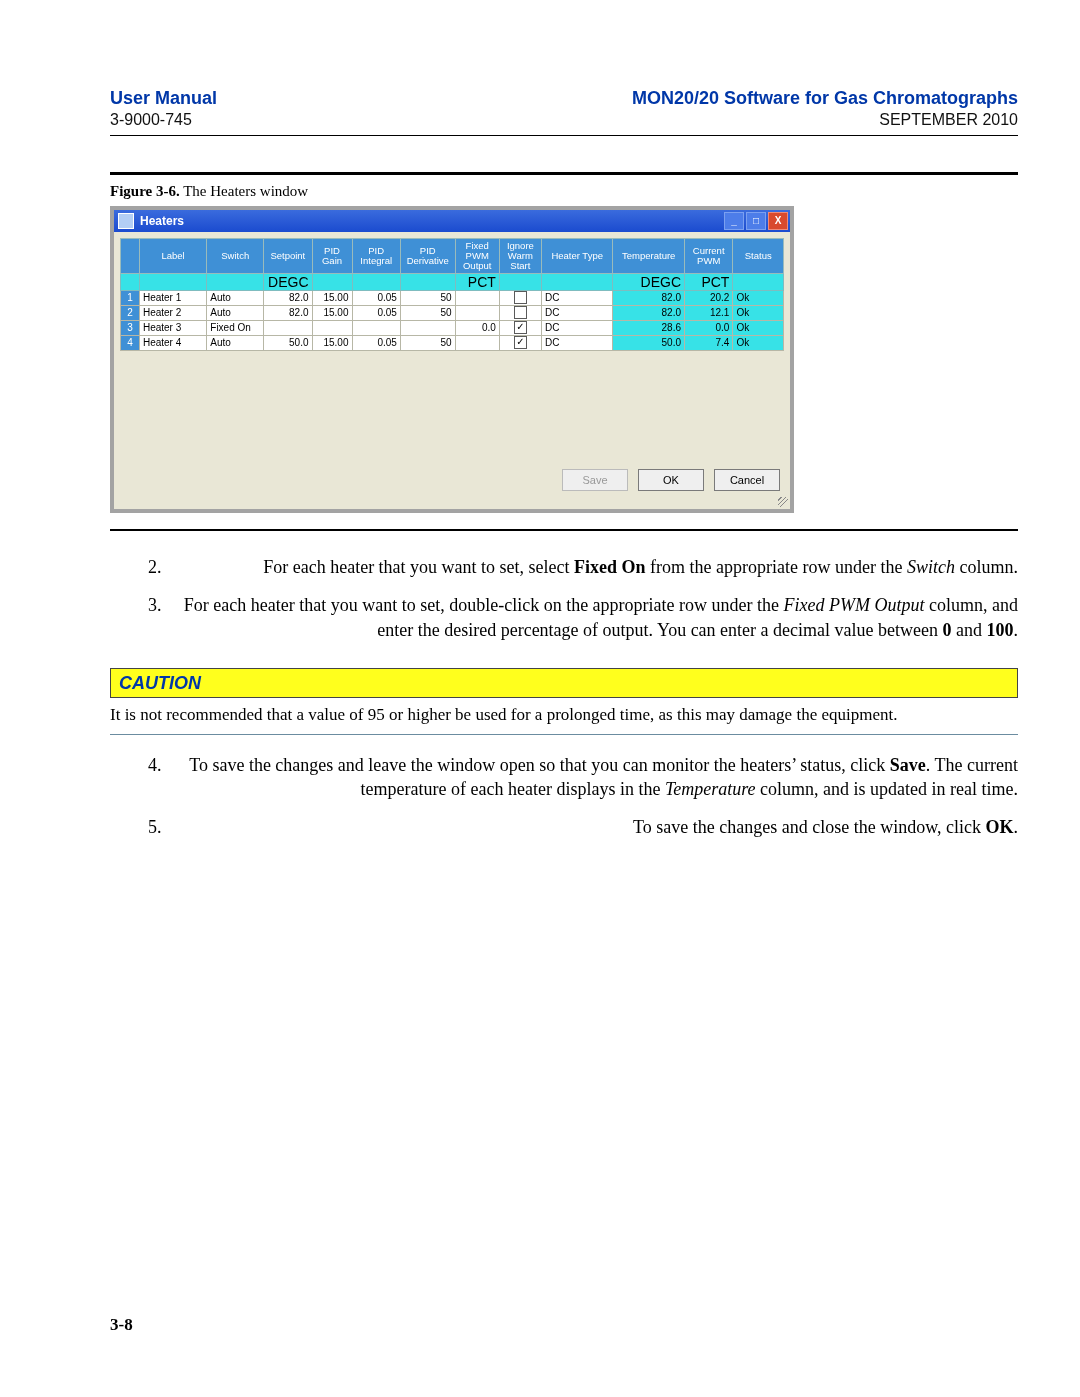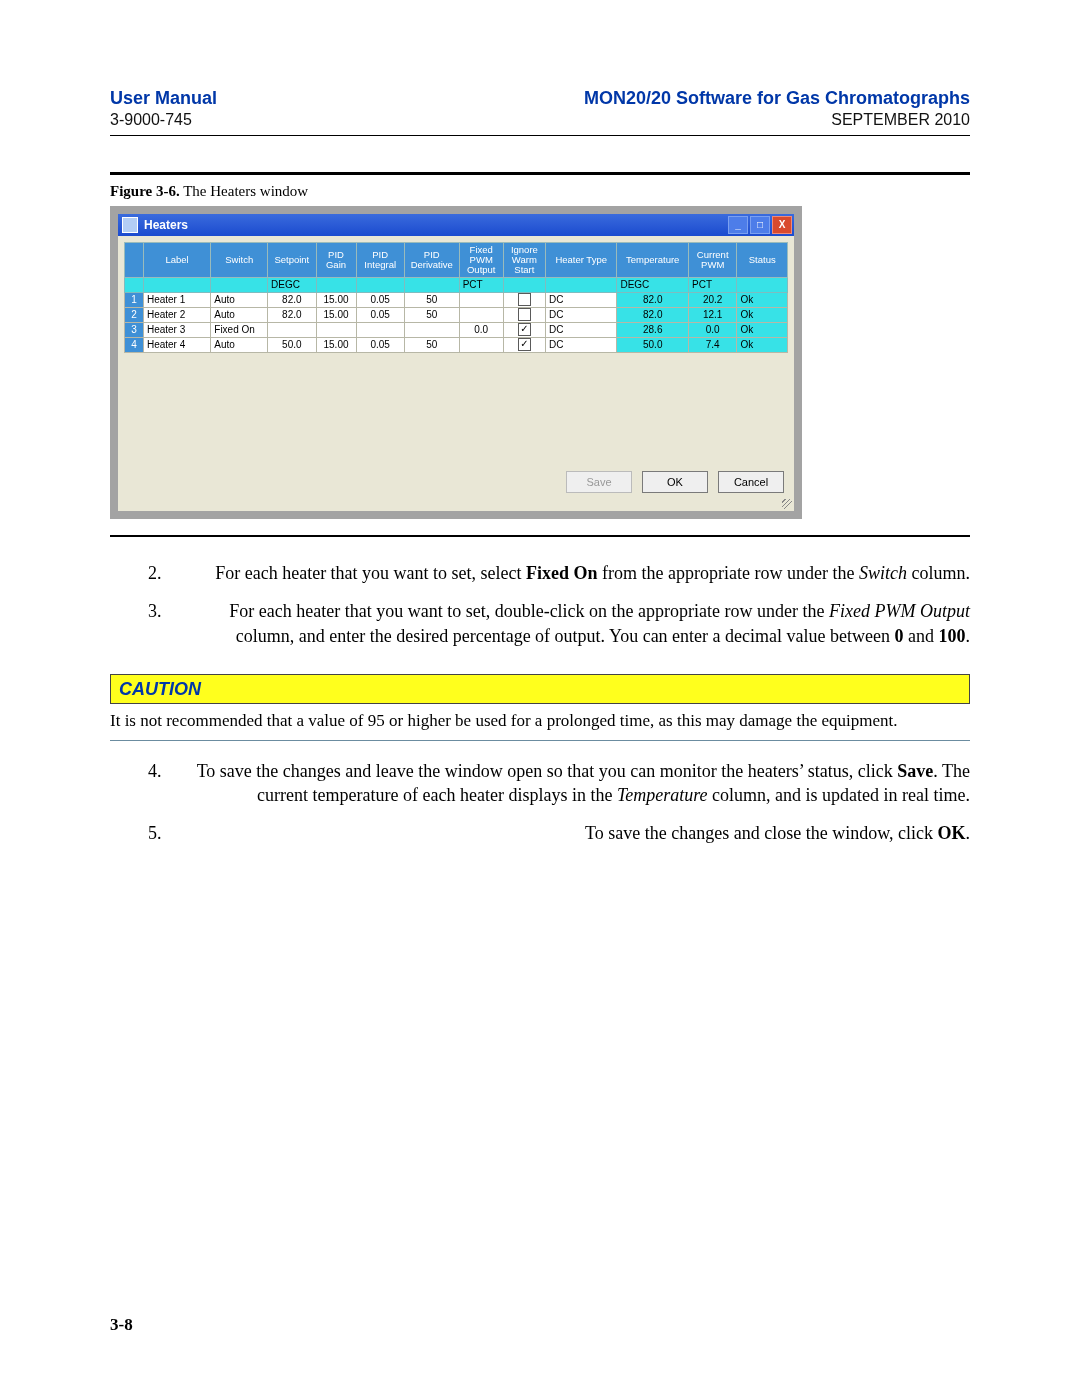--- a/index.html
+++ b/index.html
@@ -1,50 +1,50 @@
 <!DOCTYPE html>
 <html><head>
 <meta charset="utf-8">
 <style>
   html, body { margin:0; padding:0; background:#fff; font-family:"Times New Roman", Georgia, serif; }
-  .page { width:1080px; height:1397px; margin:0 auto; position:relative; box-sizing:border-box; padding:88px 110px 60px 110px; color:#000; }
+  .page { width:1080px; height:1397px; margin:0 auto; position:relative; box-sizing:border-box; padding:88px 62px 60px 110px; color:#000; }
   .header-row { display:flex; justify-content:space-between; align-items:flex-end; }
   .hdr-blue { color:#0037a8; font-weight:bold; font-family:Arial, sans-serif; font-size:18px; }
   .subhdr-row { display:flex; justify-content:space-between; font-family:Arial, sans-serif; font-size:16px; color:#111; margin-top:2px;align-items:flex-end; }
   hr.thin { border:none; border-top:1px solid #000; margin:6px 0 0 0; }
   hr.thick { border:none; border-top:3px solid #000; margin:36px 0 8px 0; }
   hr.mid { border:none; border-top:2px solid #000; margin:16px 0 24px 0; }
   hr.caution-end { border:none; border-top:1px solid #6b8ca0; margin:8px 0 18px 0; }
   .fig-cap { font-size:15px; margin:0 0 6px 0; }
   .fig-cap b { font-weight:bold; }
 
   
-  .dlg { width:676px; border:8px solid #a3a3a3; font-family:Tahoma, Arial, sans-serif; font-size:10px; background:#e9e7d6; }
+  .dlg { width:676px; border:4px solid #a3a3a3; font-family:Tahoma, Arial, sans-serif; font-size:10px; background:#e9e7d6; }
   .dlg-title { height:22px; background:linear-gradient(#3a6bdd,#1b4bcf); color:#fff; display:flex; align-items:center; padding:0 2px 0 4px; font-weight:bold; font-size:12px; }
   .dlg-title .icon { width:14px; height:14px; background:#b3cef5; border:1px solid #fff; margin-right:6px; }
   .win-btns { margin-left:auto; display:flex; gap:2px; }
   .win-btn { width:18px; height:16px; background:#4d7de9; border:1px solid #7ba0f0; display:flex; align-items:center; justify-content:center; color:#fff; font-weight:bold; font-size:10px; line-height:1; }
   .win-close { background:#d94a2e; border-color:#f08a77; }
   .dlg-body { padding:6px 6px 4px 6px; }
   .dlg-footer { display:flex; justify-content:flex-end; gap:10px; padding:4px 10px 8px; background:#e9e7d6; }
   .dlg-btn { min-width:64px; height:20px; font-size:11px; border:1px solid #7a7a7a; background:#efefef; display:flex; align-items:center; justify-content:center; }
   .dlg-btn.disabled { color:#999; border-color:#bbb; }
   .resize-grip { height:10px; position:relative; }
   .resize-grip::after { content:""; position:absolute; right:2px; bottom:2px; width:10px; height:10px; background:
     linear-gradient(135deg, transparent 0 2px,#888 2px 3px,transparent 3px 5px,#888 5px 6px,transparent 6px 8px,#888 8px 9px,transparent 9px); }
 
   table.heaters { width:100%; border-collapse:collapse; table-layout:fixed; }
   table.heaters th { background:#3f90d6; color:#fff; font-weight:normal; font-size:9.5px; padding:2px 2px; border:1px solid #9bb; line-height:1.05; text-align:center; }
   table.heaters th.rownum { width:16px; }
   table.heaters td { border:1px solid #b7b7a6; padding:0 3px; font-size:10px; background:#fff; height:14px; white-space:nowrap; }
   table.heaters td.rownum { background:#3f90d6; color:#fff; text-align:center; width:16px; }
   table.heaters td.ro, table.heaters tr.units td { background:#37e2e7; }
-  table.heaters td.right { text-align:center; }
+  table.heaters td.right { text-align:right; }
   table.heaters td.center { text-align:center; }
-  table.heaters tr.units td { color:#000; font-size:10px; text-align:left; border-color:#7fbcbf; }
+  table.heaters tr.units td { color:#000; font-size:14px; text-align:right; border-color:#7fbcbf; }
   .chk { display:inline-block; width:11px; height:11px; border:1px solid #5a5a5a; background:#fff; line-height:9px; text-align:center; font-size:10px; vertical-align:middle; }
 
   
   .body-text { font-size:18px; line-height:1.35; }
   ol.steps { margin:0 0 14px 56px; padding:0;text-align:right; }
   ol.steps li { margin:0 0 14px 0; padding-left:6px; }
   .caution-bar { background:#ffff1d; border:1px solid #444; padding:2px 8px; font-family:Arial, sans-serif; font-weight:bold; font-style:italic; color:#0037a8; font-size:18px; width:calc(100% - 0px); box-sizing:border-box;margin-top:26px; }
   .caution-text { font-size:17px; margin:6px 0 0 0; line-height:1.28; }
   .pagenum { position:absolute; left:110px; bottom:62px; font-weight:bold; font-size:17px; }
 </style>

